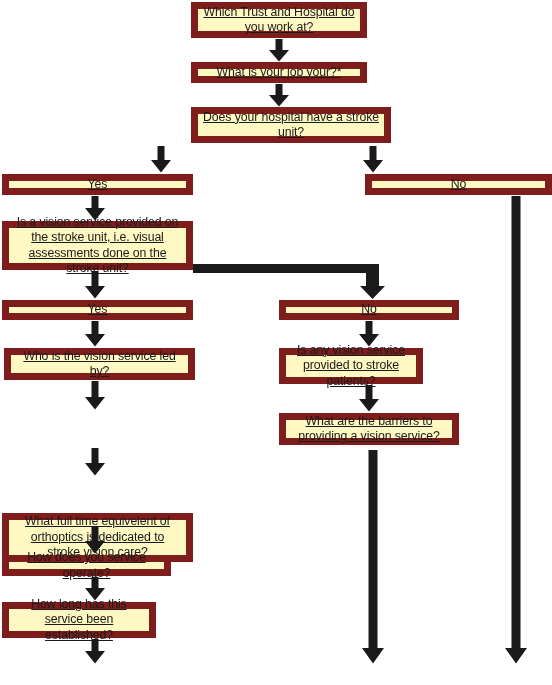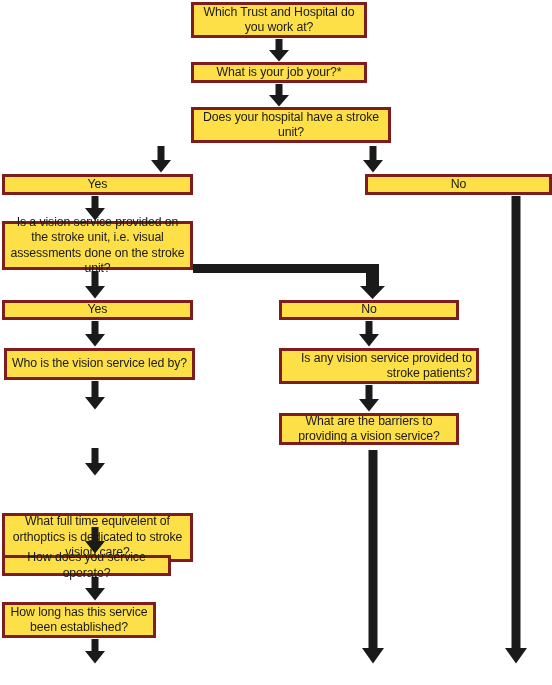--- a/index.html
+++ b/index.html
@@ -13,31 +13,32 @@
   #flowchart {
     position: relative;
     width: 552px;
     height: 685px;
     background: #ffffff;
     overflow: hidden;
   }
   .node {
     position: absolute;
     box-sizing: border-box;
-    border: 3px solid #7f1d1d;
-    background: #fde047;
+    border: 7px solid #7f1d1d;
+    background: #fef9c3;
     color: #1a1a1a;
     display: flex;
     align-items: center;
     justify-content: center;
     text-align: center;
     font-size: 12.3px;
     line-height: 15.5px;
     letter-spacing: -0.1px;
     padding: 1px 4px;
+    text-decoration: underline;
   }
   .arrow {
     position: absolute;
     pointer-events: none;
   }
   .arrow svg { display: block; }
   .elbow {
     position: absolute;
     pointer-events: none;
   }
@@ -59,21 +60,21 @@
   <div class="node" style="left:365px; top:174px; width:187px; height:21px;">No</div>
 
   <div class="node" style="left:2px; top:221px; width:191px; height:49px;">Is a vision service provided on the stroke unit, i.e. visual assessments done on the stroke unit?</div>
 
   <div class="node" style="left:2px; top:300px; width:191px; height:20px;">Yes</div>
 
   <div class="node" style="left:279px; top:300px; width:180px; height:20px;">No</div>
 
   <div class="node" style="left:4px; top:348px; width:191px; height:32px;">Who is the vision service led by?</div>
 
-  <div class="node" style="left:279px; top:348px; width:200px; height:36px;text-align:right;">Is any vision service provided to stroke patients?</div>
+  <div class="node" style="left:279px; top:348px; width:144px; height:36px;">Is any vision service provided to stroke patients?</div>
 
 
   <div class="node" style="left:279px; top:413px; width:180px; height:32px;">What are the barriers to providing a vision service?</div>
 
   <div class="node" style="left:2px; top:477px; width:191px; height:49px;margin-top:36px;">What full time equivelent of orthoptics is dedicated to stroke vision care?</div>
 
   <div class="node" style="left:2px; top:555px; width:169px; height:21px;">How does you service operate?</div>
 
   <div class="node" style="left:2px; top:602px; width:154px; height:36px;">How long has this service been established?</div>
 

